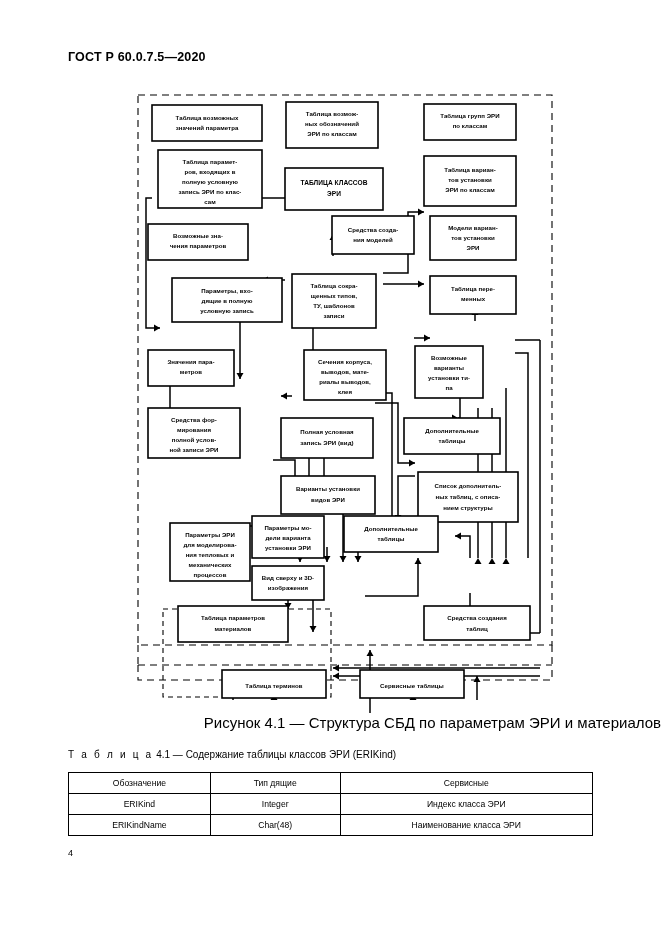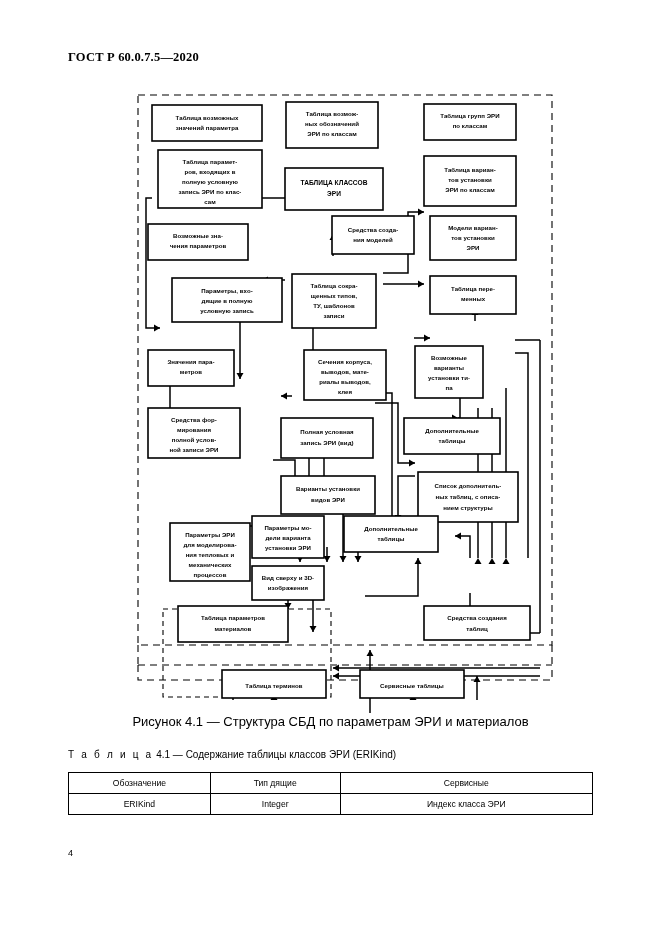--- a/index.html
+++ b/index.html
@@ -8,21 +8,21 @@
     width:661px;height:935px;position:relative;overflow:hidden;
     font-family:"Liberation Sans", sans-serif;
     color:#000;
     -webkit-font-smoothing:antialiased;
   }
   .page{position:absolute;inset:0;}
 
   
   .doc-header{
     position:absolute;left:68px;top:50px;
-    font-size:12.5px;font-weight:bold;letter-spacing:.2px;font-family:Liberation Serif, serif;
+    font-size:12.5px;font-weight:bold;letter-spacing:.2px;
   }
 
   
   .figure{
     position:absolute;left:0;top:88px;width:661px;height:625px;
   }
   .figure svg{display:block;}
 
   .bx rect{fill:#ffffff;stroke:#000000;stroke-width:1.6;}
   .bx text{
@@ -31,21 +31,21 @@
     fill:#000;letter-spacing:.05px;
   }
   .bx.main text{font-size:6.6px;}
   .dashed{fill:none;stroke:#000;stroke-width:1.1;stroke-dasharray:7 5;}
   .dashed-inner{fill:none;stroke:#000;stroke-width:1.1;stroke-dasharray:5 4;}
   .ln{stroke:#000;stroke-width:1.5;fill:none;}
 
   
   .fig-caption{
     position:absolute;left:0;right:0;top:714px;
-    text-align:center;font-size:13px;
+    text-align:right;font-size:15px;
   }
   .tbl-caption{
     position:absolute;left:68px;top:749px;font-size:10px;
   }
   .tbl-caption .sp{letter-spacing:2.2px;}
 
   
   table.data{
     position:absolute;left:68px;top:772px;width:525px;
     border-collapse:collapse;font-size:8.6px;
@@ -431,18 +431,23 @@
         <th>Тип дящие</th>
         <th>Сервисные</th>
       </tr>
     </thead>
     <tbody>
       <tr>
         <td>ERIKind</td>
         <td>Integer</td>
         <td>Индекс класса ЭРИ</td>
       </tr>
+      <tr>
+        <td>ERIKindName</td>
+        <td>Char(48)</td>
+        <td>Наименование класса ЭРИ</td>
+      </tr>
     </tbody>
   </table>
 
   <div class="page-num">4</div>
 
 </div>
 
 </body></html>

